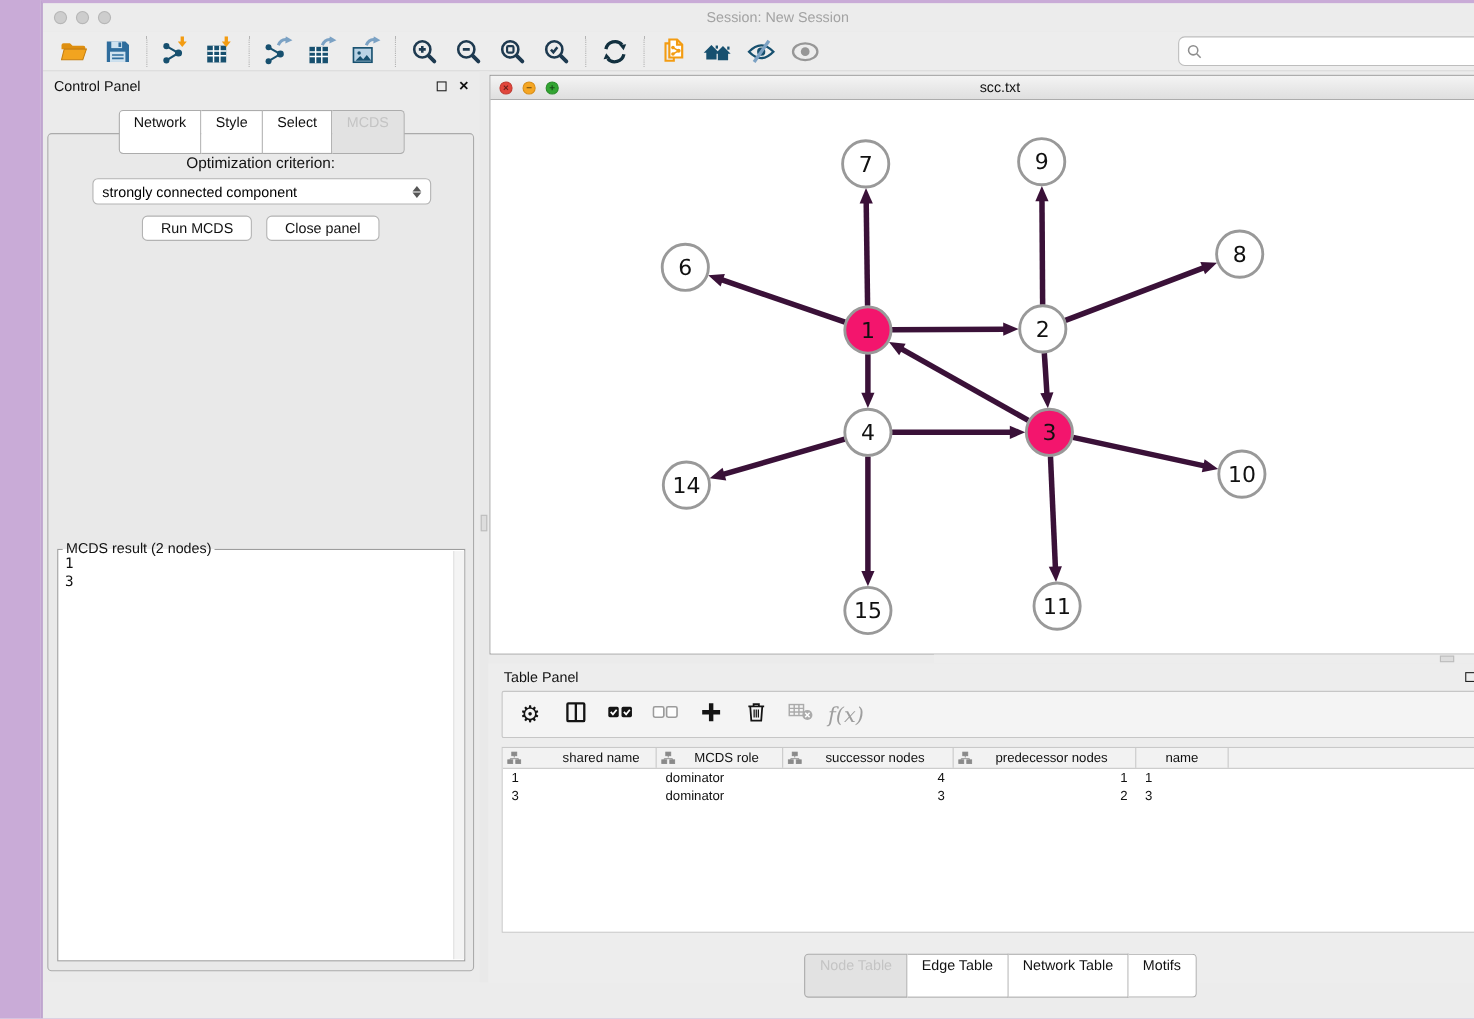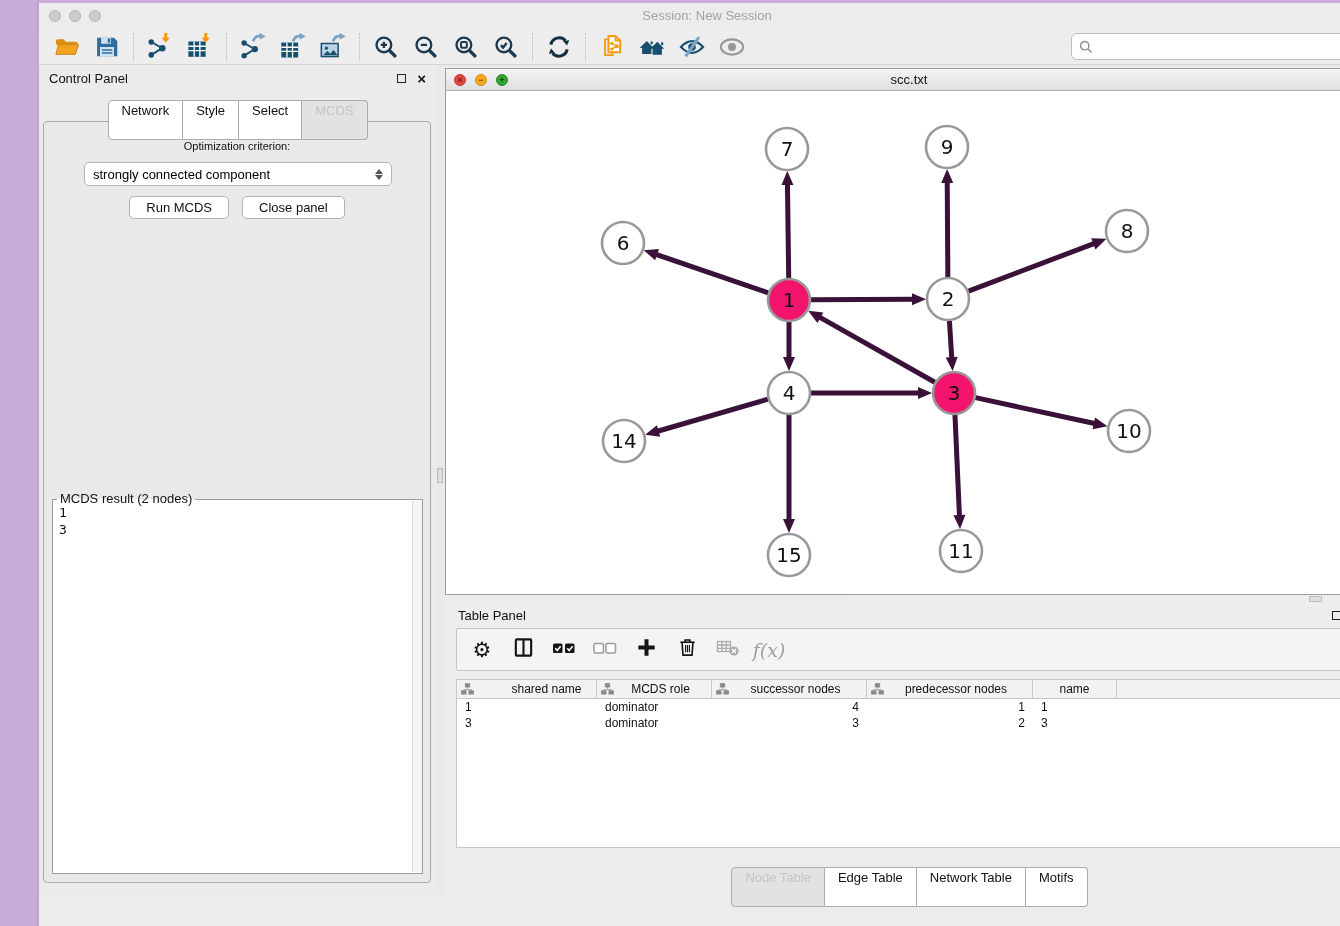--- a/index.html
+++ b/index.html
@@ -38,21 +38,21 @@
 
   .cp-tabs { position:absolute; top:35px; left:50%; transform:translateX(-50%); display:flex; z-index:3; }
   .tab { height:40px; padding:0 13px; font-size:13px; line-height:20px; background:#FFF; color:#111;
          border:1px solid #ACACAC; border-left:none; }
   .tab:first-child { border-left:1px solid #ACACAC; border-radius:4px 0 0 4px; }
   .tab:last-child { border-radius:0 4px 4px 0; }
   .tab.active { background:#E2E2E2; color:#C4C4C4; }
 
   .cp-content { position:absolute; top:56px; left:4px; right:5px; bottom:10px; background:#E9E9E9;
                 border:1px solid #ABABAB; border-radius:4px; }
-  .opt-label { position:absolute; top:18px; left:0; right:0; text-align:center; font-size:11px; color:#111; }
+  .opt-label { position:absolute; top:18px; left:0; right:0; text-align:center; font-size:14px; color:#111; }
   .dropdown { position:absolute; top:40px; left:40px; width:308px; height:24px; background:#FFF;
               border:1px solid #B3B3B3; border-radius:5px; display:flex; align-items:center; padding:0 8px; font-size:13px; }
   .dd-arrows { margin-left:auto; display:flex; flex-direction:column; align-items:center; gap:1px; }
   .dd-arrows i { width:0; height:0; border-left:4px solid transparent; border-right:4px solid transparent; display:block; }
   .dd-up { border-bottom:5px solid #555; }
   .dd-down { border-top:5px solid #555; }
   .cp-buttons { position:absolute; top:74px; left:0; right:0; display:flex; justify-content:center; gap:13px; }
   .btn { height:23px; padding:0 16px; background:#FFF; border:1px solid #B3B3B3; border-radius:5px;
          font-size:13px; font-family:inherit; color:#111; }
   .result-box { position:absolute; left:8px; top:377px; width:371px; height:375px; background:#FFF; border:1px solid #9D9D9D; }

